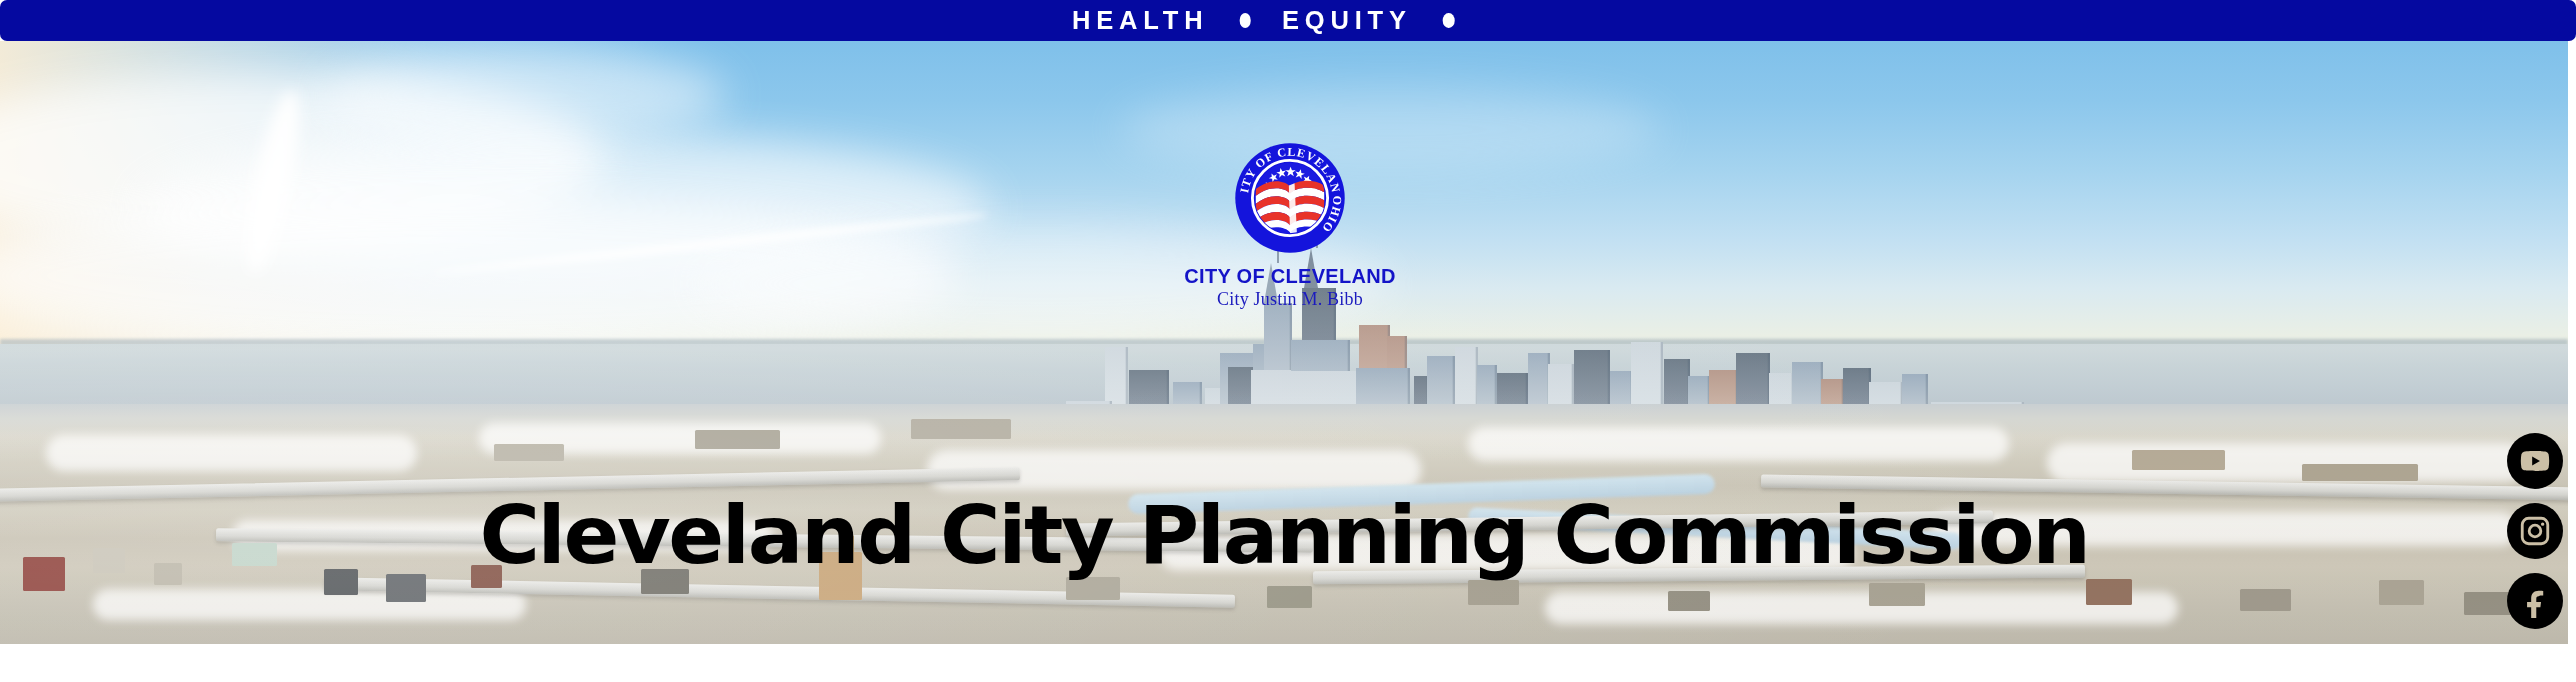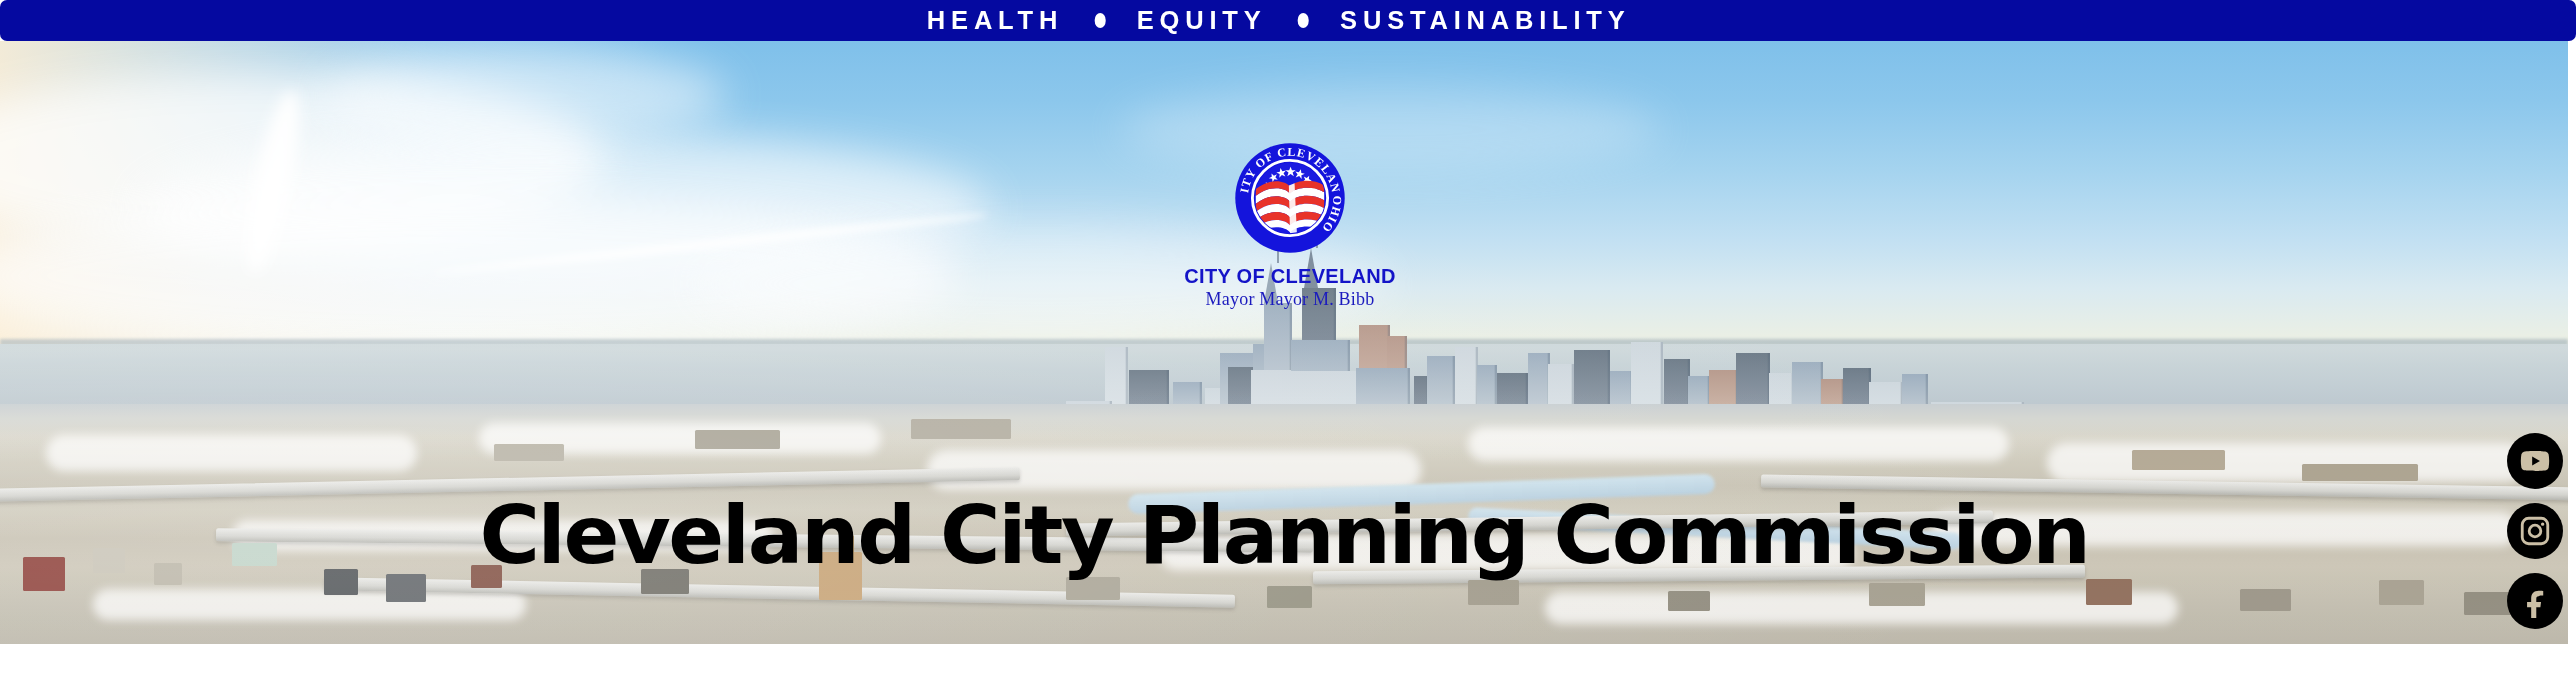--- a/index.html
+++ b/index.html
@@ -341,21 +341,20 @@
 <body>
 
 <div class="page">
 
   <div class="tagline-bar">
     <div class="tagline-inner">
       <span class="tagline-word">HEALTH</span>
       <span class="tagline-dot"></span>
       <span class="tagline-word">EQUITY</span>
       <span class="tagline-dot"></span>
-      <span class="tagline-word">SUSTAINABILITY</span>
     </div>
   </div>
 
   <div class="hero">
 
     <div class="sky"></div>
     <div class="cloud c1"></div>
     <div class="cloud c2"></div>
     <div class="cloud c3"></div>
     <div class="cloud c4"></div>
@@ -530,21 +529,21 @@
             <text>
               <textPath href="#ringTop" startOffset="50%" text-anchor="middle">CITY OF CLEVELAND</textPath>
             </text>
             <text>
               <textPath href="#ringBot" startOffset="42%" text-anchor="middle">OHIO</textPath>
             </text>
           </g>
         </svg>
       </div>
       <div class="seal-name">CITY OF CLEVELAND</div>
-      <div class="seal-mayor">Mayor Mayor M. Bibb</div>
+      <div class="seal-mayor">City Justin M. Bibb</div>
     </div>
 
     <div class="hero-title">Cleveland City Planning Commission</div>
 
   </div>
 
   <div class="right-sliver"></div>
   <div class="bottom-white"></div>
 
   <div class="social-rail">

